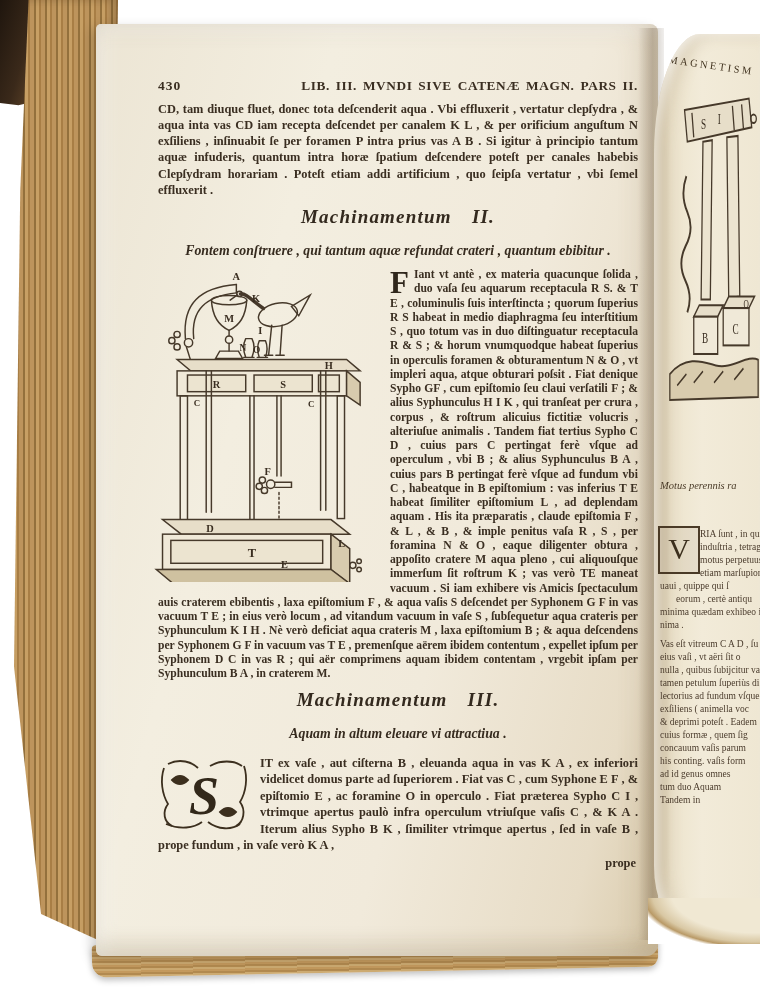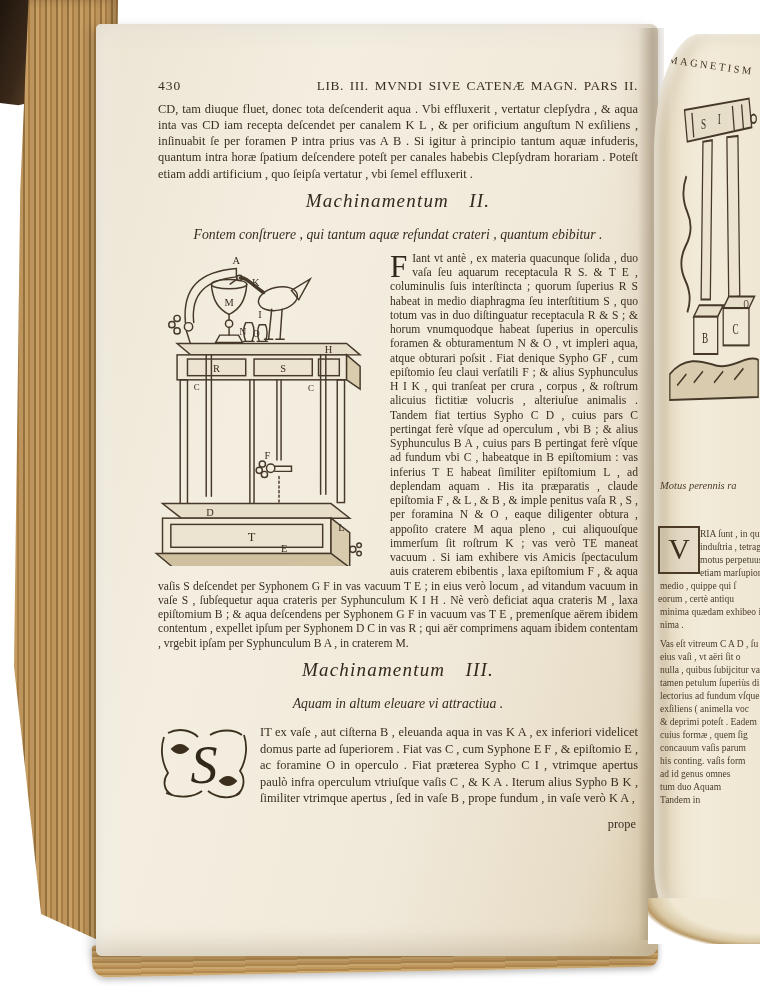--- a/index.html
+++ b/index.html
@@ -29,33 +29,33 @@
     background:linear-gradient(90deg,#cbb astray);
     background:linear-gradient(90deg,#c9b astray);
     background:linear-gradient(90deg,#cdbd9b 0%,#ede4cd 16%,#f2ebd9 45%,#efe7d3 100%);
     border-radius:46px 0 0 30px / 120px 0 0 60px;
     box-shadow:inset 6px 0 10px rgba(255,255,255,.6), inset 14px 0 16px rgba(120,95,55,.18);}
   .br-curl{position:absolute;left:648px;top:898px;width:112px;height:46px;
     background:radial-gradient(ellipse at 95% -10%,#f0e8d3 55%,#d9c8a4 68%,#b99a67 74%,#ffffff 78%);
     }
 
   
-  .content{position:relative;padding:54px 20px 0 62px;width:480px;}
+  .content{position:relative;padding:54px 20px 0 62px;width:480px;font-weight:bold;}
   .header{display:flex;align-items:baseline;margin-bottom:7px;}
   .pagenum{width:64px;font-size:13.5px;letter-spacing:1px;}
   .runtitle{flex:1;text-align:right;font-size:13.3px;letter-spacing:.6px;word-spacing:2px;white-space:nowrap;}
   .para{font-size:12.4px;line-height:1.3;text-align:justify;}
   .h-mach{margin-top:8px;text-align:center;font-style:italic;font-size:19px;letter-spacing:1.2px;color:#33291e;}
   .h-sub{margin-top:13px;margin-bottom:6px;text-align:center;font-style:italic;font-size:13.8px;line-height:1.4;padding:0 26px;color:#362b1f;}
   .section2{margin-top:8px;font-size:11.6px;line-height:1.23;text-align:justify;}
   .fig-float{float:left;width:228px;height:314px;margin:2px 10px 2px -6px;}
   .dropcap-f{float:left;font-size:31px;line-height:25px;padding:2px 5px 0 0;color:#30271c;}
   .final{margin-top:11px;font-size:12.4px;line-height:1.33;text-align:justify;}
   .dropS{float:left;width:92px;height:72px;margin:3px 10px 1px 0;}
-  .catchword{text-align:right;font-size:12.4px;margin-top:10px;padding-right:2px;}
+  .catchword{text-align:right;font-size:12.4px;margin-top:2px;padding-right:2px;}
 
   
   .rp-title{position:absolute;top:26px;left:14px;font-size:10.5px;letter-spacing:2.5px;
     transform:rotate(8deg);white-space:nowrap;color:#41331f;}
   .rp-fig{position:absolute;top:56px;left:14px;}
   .rp-caption{position:absolute;top:446px;left:6px;font-style:italic;font-size:10.5px;white-space:nowrap;color:#4a3b28;}
   .rp-dropcap{position:absolute;top:492px;left:4px;width:38px;height:44px;border:2px solid #4a3a26;
     font-size:30px;line-height:42px;text-align:center;color:#3c2f1d;background:rgba(90,70,40,.08);}
   .rp-frag{position:absolute;font-size:9.5px;white-space:nowrap;color:#4a3b2c;line-height:12px;}
 
@@ -248,22 +248,22 @@
       </svg>
     </div>
 
     <div class="rp-caption">Motus perennis ra</div>
     <div class="rp-dropcap">V</div>
 
     <div class="rp-frag" style="top:494px;left:46px">RIA ſunt , in quib</div>
     <div class="rp-frag" style="top:507px;left:46px">induſtria , tetragon</div>
     <div class="rp-frag" style="top:520px;left:46px">motus perpetuus ,</div>
     <div class="rp-frag" style="top:533px;left:46px">etiam marſupiorum</div>
-    <div class="rp-frag" style="top:546px;left:6px">medio , quippe qui ſ</div>
-    <div class="rp-frag" style="top:559px;left:4px">eorum , certè antiqu</div>
+    <div class="rp-frag" style="top:546px;left:6px">uaui , quippe qui ſ</div>
+    <div class="rp-frag" style="top:559px;left:22px">eorum , certè antiqu</div>
     <div class="rp-frag" style="top:572px;left:6px">minima quædam exhibeo in p</div>
     <div class="rp-frag" style="top:585px;left:6px">nima .</div>
     <div class="rp-frag" style="top:604px;left:6px">Vas eſt vitreum C A D , ſu</div>
     <div class="rp-frag" style="top:617px;left:6px">eius vaſi , vt aëri ſit o</div>
     <div class="rp-frag" style="top:630px;left:6px">nulla , quibus ſubijcitur vas</div>
     <div class="rp-frag" style="top:643px;left:6px">tamen petulum ſuperiùs di</div>
     <div class="rp-frag" style="top:656px;left:6px">lectorius ad fundum vſque</div>
     <div class="rp-frag" style="top:669px;left:6px">exſiliens ( animella voc</div>
     <div class="rp-frag" style="top:682px;left:6px">&amp; deprimi poteſt . Eadem</div>
     <div class="rp-frag" style="top:695px;left:6px">cuius formæ , quem ſig</div>

